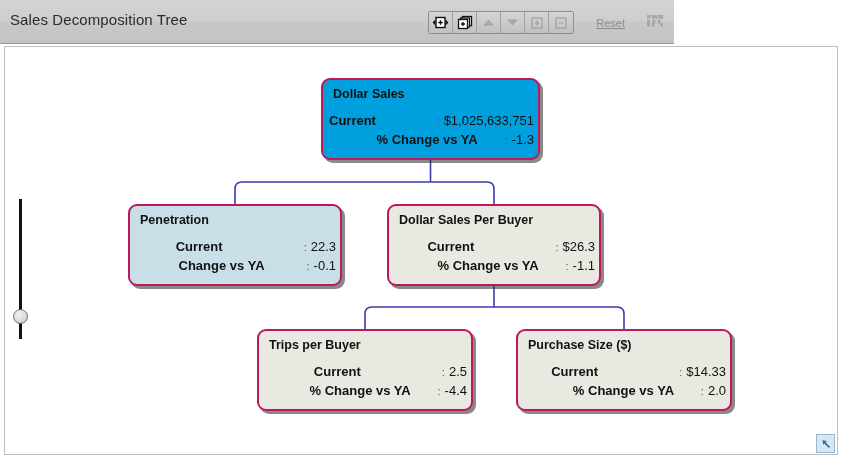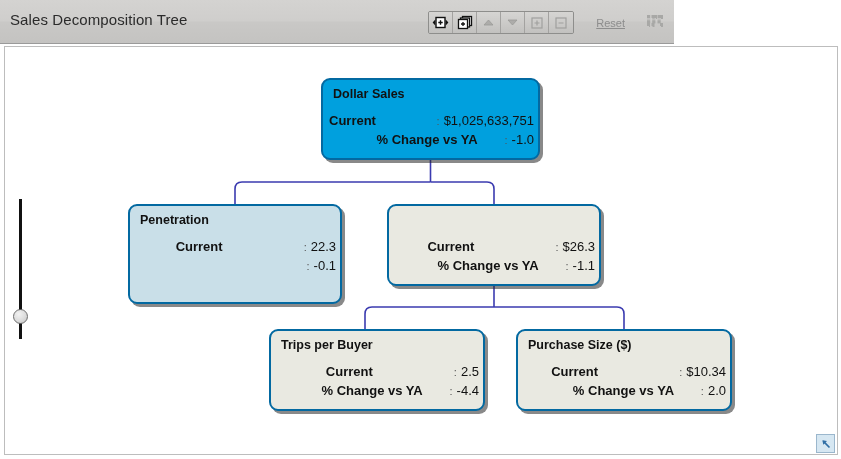--- a/index.html
+++ b/index.html
@@ -148,21 +148,21 @@
     position: absolute;
     left: 0; top: 0;
     width: 841px;
     height: 415px;
     pointer-events: none;
   }
 
   
   .node {
     position: absolute;
-    border: 2px solid #0369a1;
+    border: 2px solid #be185d;
     border-radius: 9px;
     box-sizing: border-box;
     box-shadow: 3px 3px 0 rgba(40,40,40,0.55);
     padding: 0;
     overflow: hidden;
     cursor: pointer;
   }
   .node-title {
     position: absolute;
     left: 10px;
@@ -337,74 +337,76 @@
           <div class="node-title">Dollar Sales</div>
           <div class="rows">
             <div class="row">
               <span class="row-label lbl-w-wide">Current</span>
               <span class="row-sep">:</span>
               <span class="row-value">$1,025,633,751</span>
             </div>
             <div class="row">
               <span class="row-label lbl-w-wide">% Change vs YA</span>
               <span class="row-sep">:</span>
-              <span class="row-value">-1.0</span>
+              <span class="row-value">-1.3</span>
             </div>
           </div>
         </div>
-        <div class="node node-light" style="left: 128px; top: 160px; width: 214px; height: 100px;">
+        <div class="node node-light" style="left: 128px; top: 160px; width: 214px; height: 82px;">
           <div class="node-title">Penetration</div>
           <div class="rows">
             <div class="row">
               <span class="row-label lbl-w-wide">Current</span>
               <span class="row-sep">:</span>
               <span class="row-value">22.3</span>
             </div>
             <div class="row">
+              <span class="row-label lbl-w-wide">Change vs YA</span>
               <span class="row-sep">:</span>
               <span class="row-value">-0.1</span>
             </div>
           </div>
         </div>
         <div class="node node-grey" style="left: 387px; top: 160px; width: 214px; height: 82px;">
+          <div class="node-title">Dollar Sales Per Buyer</div>
           <div class="rows">
             <div class="row">
               <span class="row-label lbl-w-wide">Current</span>
               <span class="row-sep">:</span>
               <span class="row-value">$26.3</span>
             </div>
             <div class="row">
               <span class="row-label lbl-w-wide">% Change vs YA</span>
               <span class="row-sep">:</span>
               <span class="row-value">-1.1</span>
             </div>
           </div>
         </div>
-        <div class="node node-grey" style="left: 257px; top: 285px; width: 216px; height: 82px; margin-left: 12px;">
+        <div class="node node-grey" style="left: 257px; top: 285px; width: 216px; height: 82px;">
           <div class="node-title">Trips per Buyer</div>
           <div class="rows">
             <div class="row">
               <span class="row-label lbl-w-wide">Current</span>
               <span class="row-sep">:</span>
               <span class="row-value">2.5</span>
             </div>
             <div class="row">
               <span class="row-label lbl-w-wide">% Change vs YA</span>
               <span class="row-sep">:</span>
               <span class="row-value">-4.4</span>
             </div>
           </div>
         </div>
         <div class="node node-grey" style="left: 516px; top: 285px; width: 216px; height: 82px;">
           <div class="node-title">Purchase Size ($)</div>
           <div class="rows">
             <div class="row">
               <span class="row-label lbl-w-wide">Current</span>
               <span class="row-sep">:</span>
-              <span class="row-value">$10.34</span>
+              <span class="row-value">$14.33</span>
             </div>
             <div class="row">
               <span class="row-label lbl-w-wide">% Change vs YA</span>
               <span class="row-sep">:</span>
               <span class="row-value">2.0</span>
             </div>
           </div>
         </div>
       </div>
 

